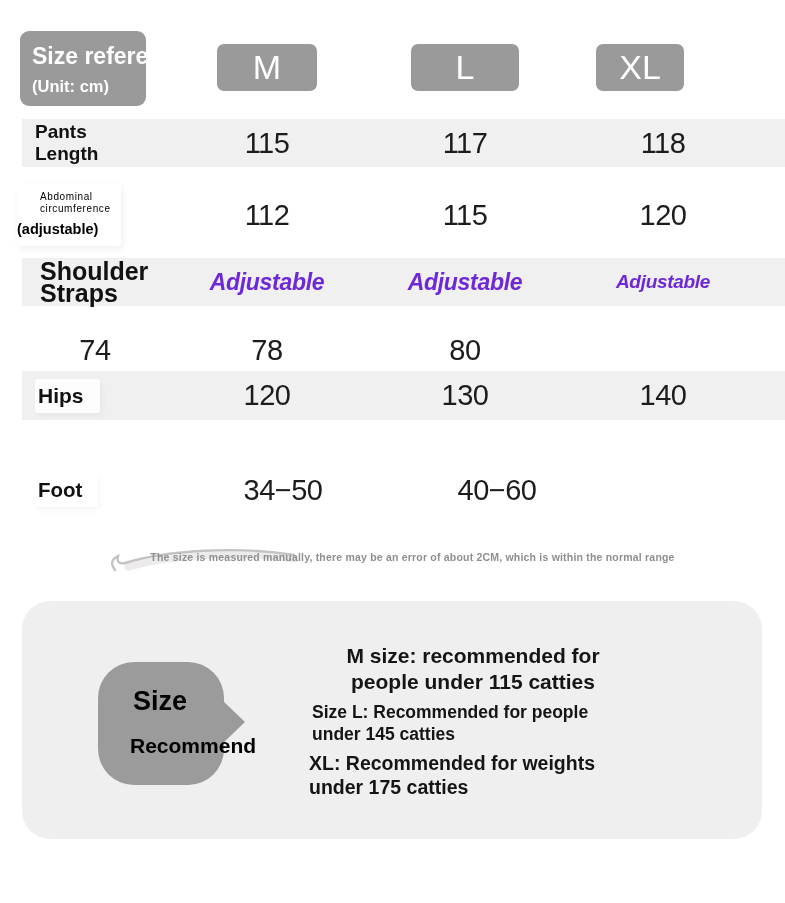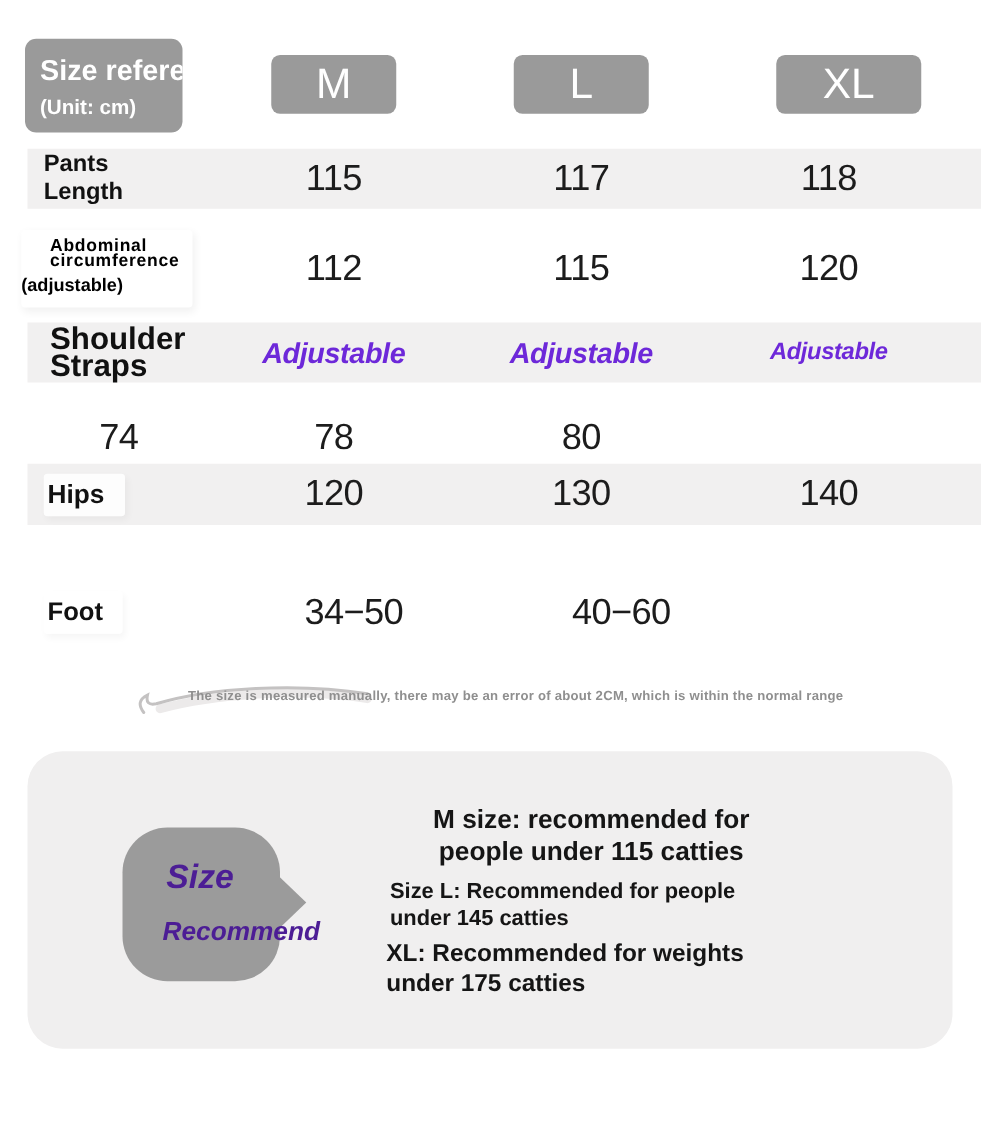--- a/index.html
+++ b/index.html
@@ -14,21 +14,21 @@
     padding-left:12px;box-sizing:border-box;
   }
   .unit-title{font-size:23px;font-weight:700;white-space:nowrap;margin-top:12px;}
   .unit-sub{font-size:16.5px;font-weight:700;margin-top:7px;}
   .size-box{
     position:absolute;top:44px;height:47px;background:#9a9a9a;border-radius:7px;
     color:#fff;font-size:34px;font-weight:400;text-align:center;line-height:47px;
   }
   .size-m{left:217px;width:100px;}
   .size-l{left:411px;width:108px;}
-  .size-xl{left:621px;width:116px;}
+  .size-xl{left:596px;width:88px;}
   
   .row{
     position:absolute;left:22px;width:763px;display:grid;
     grid-template-columns:146px 198px 198px 198px;align-items:center;
   }
   .striped{background:#f1f0f0;}
   .row1{top:119px;height:48px;}
   .row2{top:177px;height:76px;}
   .row3{top:258px;height:48px;}
   .row4{top:322px;height:56px;}
@@ -39,40 +39,40 @@
   .lbl1{font-size:19px;line-height:22px;padding-left:13px;}
   .lbl3{font-size:25px;line-height:22px;padding-left:18px;}
   .lbl4{font-size:20px;padding-left:15px;}
   .lbl5{font-size:21px;padding-left:13px;}
   .lbl6{font-size:20.5px;padding-left:13px;}
   .label-card{
     display:inline-block;background:#fff;border-radius:3px;
     box-shadow:2px 3px 7px rgba(0,0,0,0.06);
     margin-left:-5px;padding:7px 10px 9px 0;
   }
-  .small-lines{font-size:14px;line-height:11.5px;font-weight:700;margin-left:23px;white-space:pre-line;letter-spacing:0.6px;}
+  .small-lines{font-size:10px;line-height:11.5px;font-weight:400;margin-left:23px;white-space:pre-line;letter-spacing:0.6px;}
   .adj{font-size:14.5px;font-weight:700;margin-top:7px;}
   .pill{display:inline-block;background:rgba(255,255,255,0.85);border-radius:3px;padding:5px 16px 5px 3px;box-shadow:2px 3px 6px rgba(0,0,0,0.04);}
   .val{font-size:29px;font-weight:400;color:#1c1c1c;text-align:center;letter-spacing:-0.5px;}
   .val-adj{font-size:23px;font-weight:700;color:#6d28d9;text-align:center;letter-spacing:-0.3px;font-style:italic;}
   .val-adj-sm{font-size:19px;}
   
   .note{
     position:absolute;left:140px;top:551px;width:545px;text-align:center;
     font-size:10.5px;font-weight:700;color:#8f8f8f;letter-spacing:0.2px;
   }
   .swoosh{position:absolute;left:106px;top:540px;}
   
   .panel{
     position:absolute;left:22px;top:601px;width:740px;height:238px;
     background:#f0efef;border-radius:28px;
   }
   .bubble{
     position:absolute;left:76px;top:61px;width:126px;height:123px;
-    background:#9b9b9b;border-radius:36px;color:#4c1d95;font-style:italic;
+    background:#9b9b9b;border-radius:36px;color:#000000;
   }
   .bubble-pointer{
     position:absolute;left:199px;top:98px;width:0;height:0;
     border-top:23px solid transparent;border-bottom:23px solid transparent;
     border-left:24px solid #9b9b9b;
   }
   .bubble-size{position:absolute;left:35px;top:24px;font-size:27px;font-weight:700;}
   .bubble-rec{position:absolute;left:32px;top:72px;font-size:21px;font-weight:700;white-space:nowrap;z-index:2;}
   .rec{position:absolute;color:#151515;font-weight:700;white-space:pre-line;}
   .rec-m{left:278px;top:42px;width:346px;text-align:center;font-size:21px;line-height:25.5px;}

